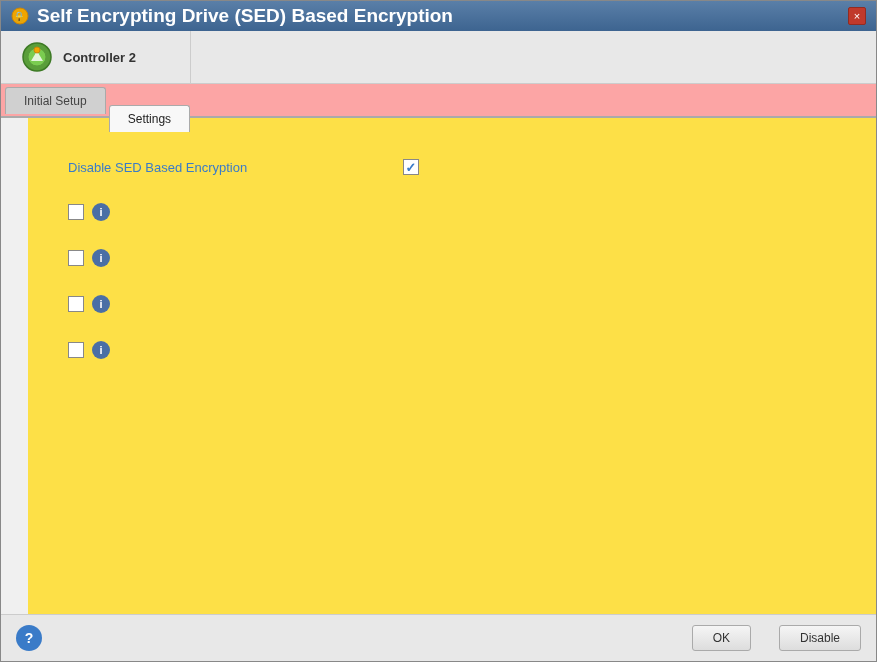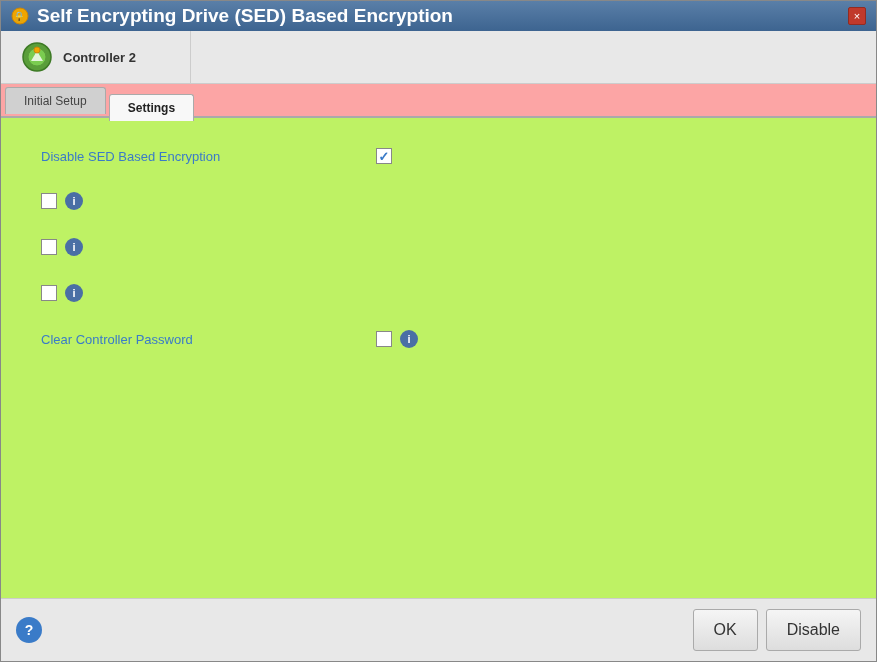--- a/index.html
+++ b/index.html
@@ -107,31 +107,32 @@
       border-bottom: none;
       background: #d0d0d0;
       cursor: pointer;
       font-size: 12px;
       color: #444;
       margin-right: 3px;
       border-radius: 3px 3px 0 0;
     }
     .tab.active {
       background: #f8f8f8;
-      font-weight: bold;
+      font-weight: normal;
       color: #222;
       border-color: #aaa;
       position: relative;
-      top: 7px;
+      top: 18px;
     }
     .content-area {
       flex: 1;
-      background: #bef264;
-      padding: 30px 40px;
+      background: #fde047;
+      padding: 41px 40px;
       overflow-y: auto;
+      margin-left: 27px;
     }
     .settings-row {
       display: flex;
       align-items: center;
       margin-bottom: 28px;
       gap: 15px;
     }
     .settings-label {
       color: #3a7bc8;
       font-size: 13px;
@@ -195,27 +196,28 @@
       justify-content: center;
       font-size: 14px;
       font-weight: bold;
       cursor: pointer;
     }
     .footer-buttons {
       display: flex;
       gap: 8px;
     }
     .btn {
-      padding: 11px 20px;
+      padding: 5px 20px;
       border: 1px solid #aaa;
       background: linear-gradient(to bottom, #f5f5f5, #ddd);
       cursor: pointer;
-      font-size: 16px;
+      font-size: 12px;
       border-radius: 3px;
       color: #333;
+      margin-left: 20px;
     }
   </style>
 </head>
 <body>
 
 <div class="dialog">
 
   <div class="titlebar">
     <div class="titlebar-left">
       <svg class="titlebar-icon" viewBox="0 0 18 18" xmlns="http://www.w3.org/2000/svg">
@@ -270,21 +272,20 @@
     </div>
 
     <div class="settings-row">
       <div class="checkbox-container">
         <div class="checkbox"></div>
         <div class="info-icon">i</div>
       </div>
     </div>
 
     <div class="settings-row">
-      <span class="settings-label">Clear Controller Password</span>
       <div class="checkbox-container">
         <div class="checkbox"></div>
         <div class="info-icon">i</div>
       </div>
     </div>
 
   </div>
 
   <div class="footer">
     <div class="help-btn">?</div>

